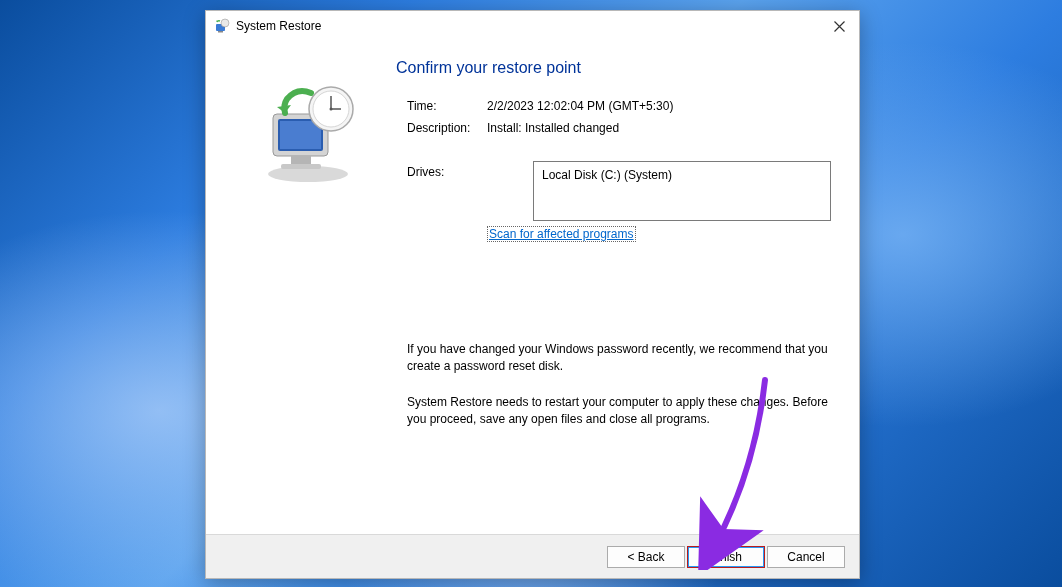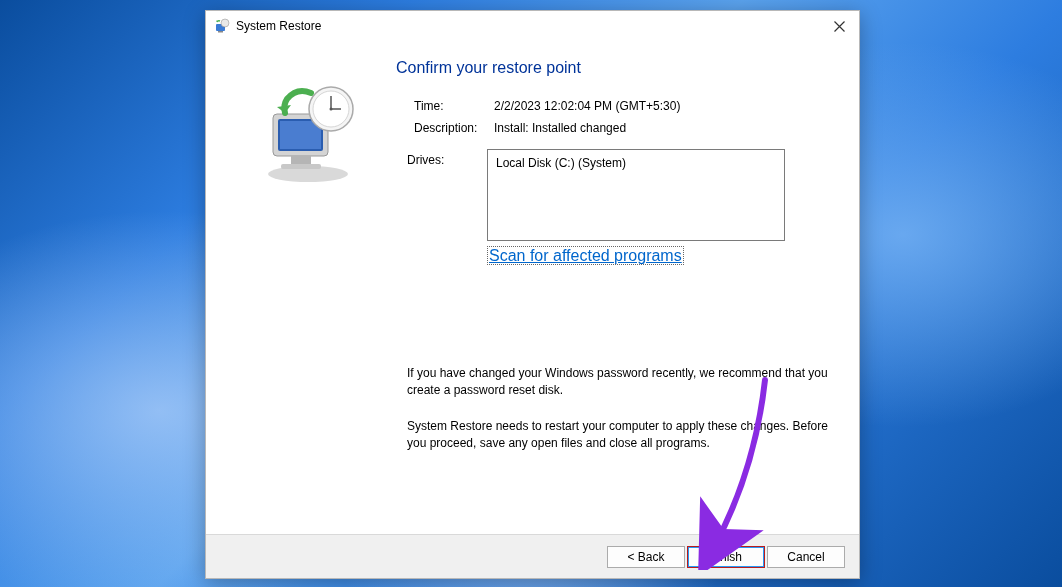--- a/index.html
+++ b/index.html
@@ -98,54 +98,54 @@
     }
     .info-row {
       display: flex;
       padding-left: 11px;
       margin-bottom: 8px;
       font-size: 12px;
     }
     .info-label {
       width: 80px;
       color: #000;
-      margin-left: 7px;
     }
     .info-value {
       color: #000;
     }
     .drives-row {
       display: flex;
       padding-left: 11px;
-      margin-top: 14px;
+      margin-top: 26px;
       margin-bottom: 4px;
+      justify-content: space-between;
     }
     .drives-label {
       width: 80px;
       font-size: 12px;
       color: #000;
       padding-top: 4px;
     }
     .drives-box {
       width: 298px;
-      height: 92px;
+      height: 60px;
       border: 1px solid #7a7a7a;
       padding: 6px 8px;
       font-size: 12px;
       color: #000;
       background: #fff;
     }
     .scan-link-row {
       padding-left: 91px;
       margin-top: 6px;
     }
     .scan-link {
       color: #0066cc;
       text-decoration: underline;
-      font-size: 16px;
+      font-size: 12px;
       cursor: pointer;
       border: 1px dotted #666;
       padding: 0 1px;
     }
     .warning-text {
       padding-left: 11px;
       font-size: 12px;
       color: #000;
       line-height: 1.45;
       margin-top: 100px;

